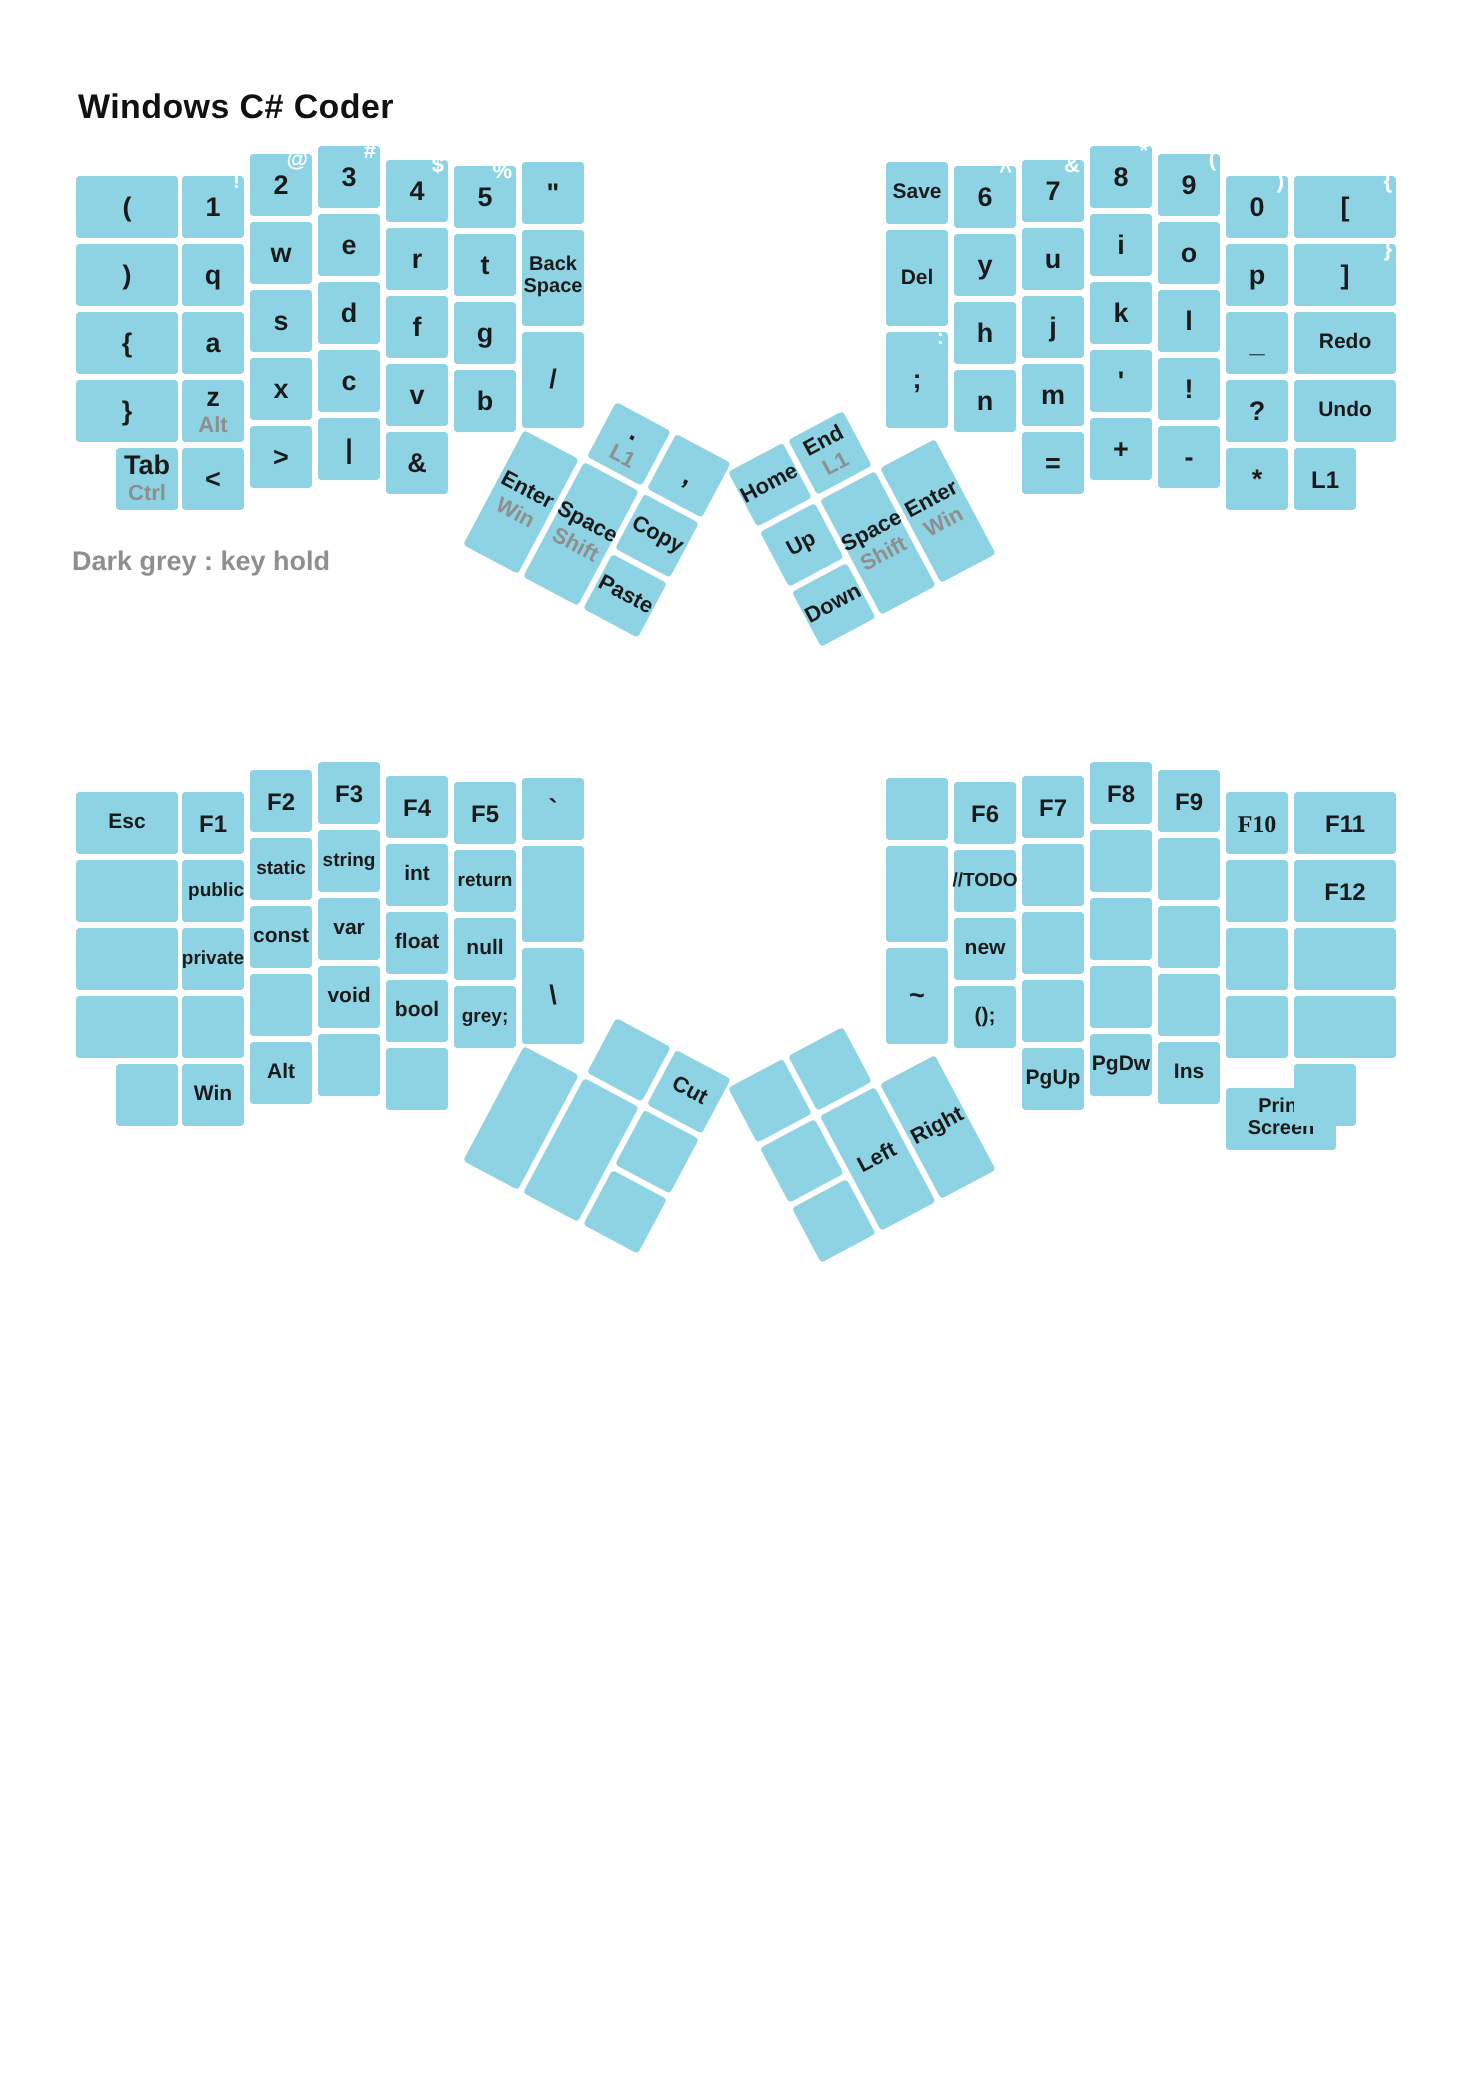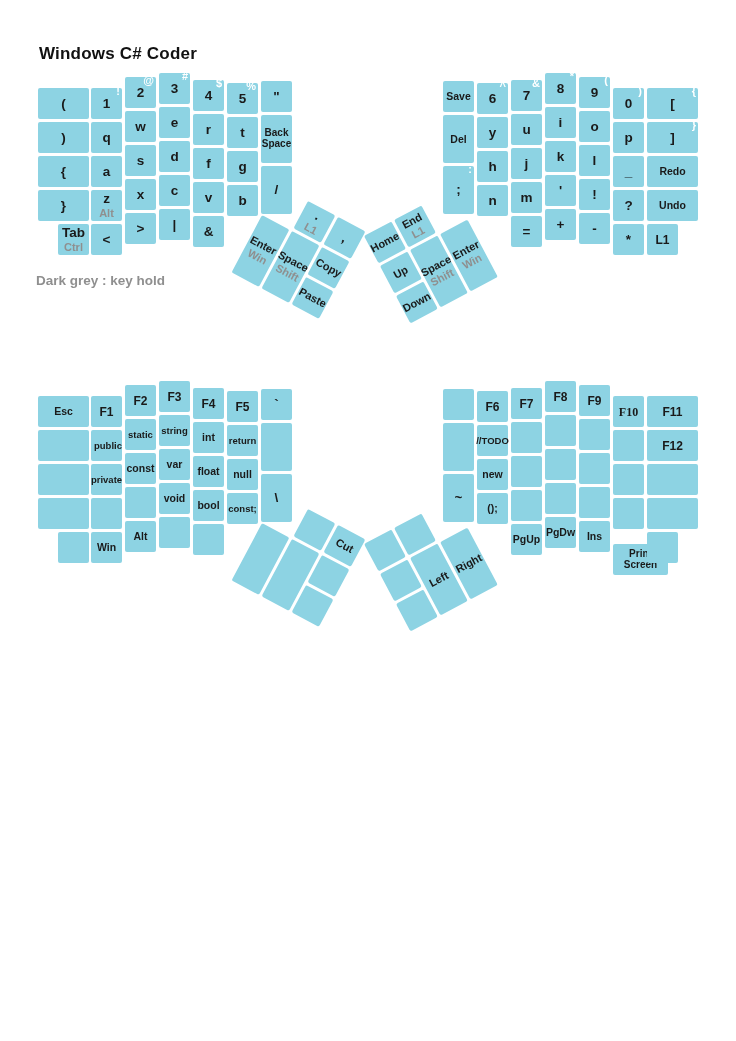--- a/index.html
+++ b/index.html
@@ -340,21 +340,21 @@
       <div class="key" style="left: 38px; top: 498px; width: 51px; height: 31px;"></div>
       <div class="key" style="left: 91px; top: 498px; width: 31px; height: 31px;"></div>
       <div class="key" style="left: 125px; top: 487px; width: 31px; height: 31px;"></div>
       <div class="key" style="left: 159px; top: 483px; width: 31px; height: 31px;">
         <span class="label sm">void</span>
       </div>
       <div class="key" style="left: 193px; top: 490px; width: 31px; height: 31px;">
         <span class="label sm">bool</span>
       </div>
       <div class="key" style="left: 227px; top: 493px; width: 31px; height: 31px;">
-        <span class="label xs">const;</span>
+        <span class="label xs">grey;</span>
       </div>
       <div class="key" style="left: 58px; top: 532px; width: 31px; height: 31px;"></div>
       <div class="key" style="left: 91px; top: 532px; width: 31px; height: 31px;">
         <span class="label sm">Win</span>
       </div>
       <div class="key" style="left: 125px; top: 521px; width: 31px; height: 31px;">
         <span class="label sm">Alt</span>
       </div>
       <div class="key" style="left: 159px; top: 517px; width: 31px; height: 31px;"></div>
       <div class="key" style="left: 193px; top: 524px; width: 31px; height: 31px;"></div>

